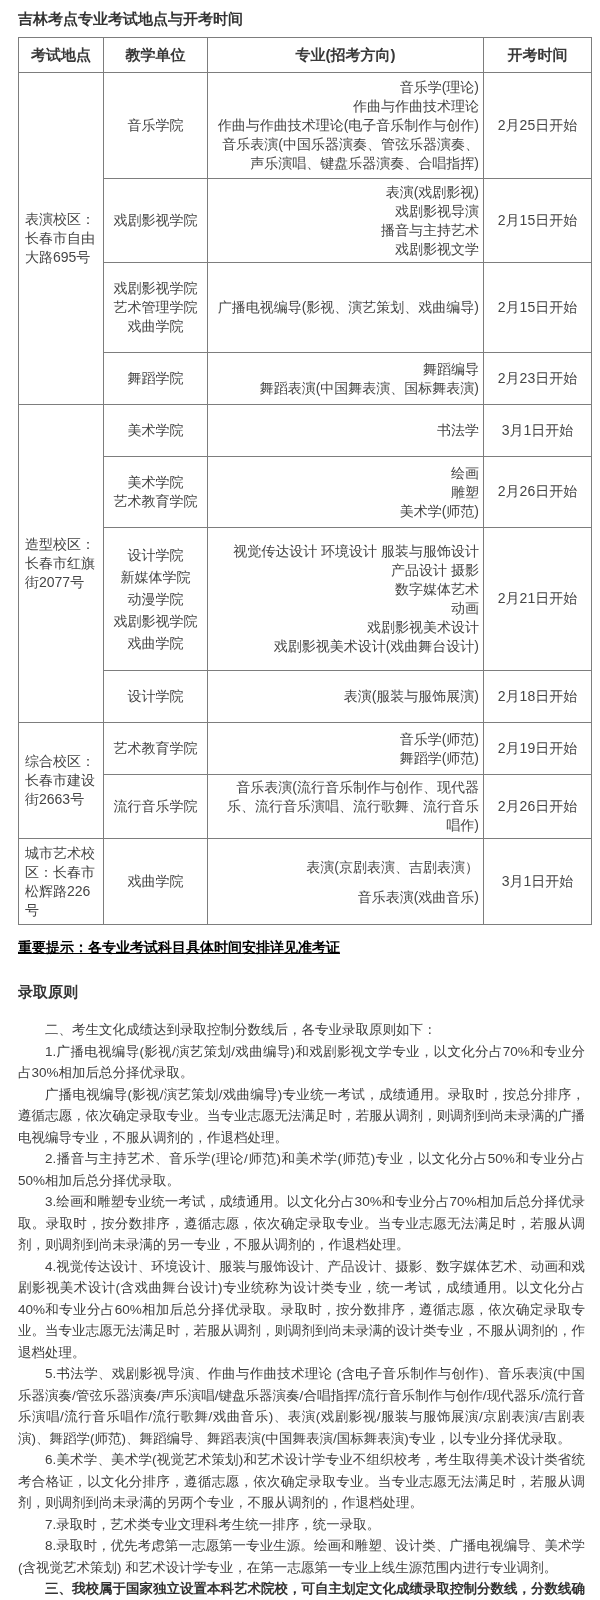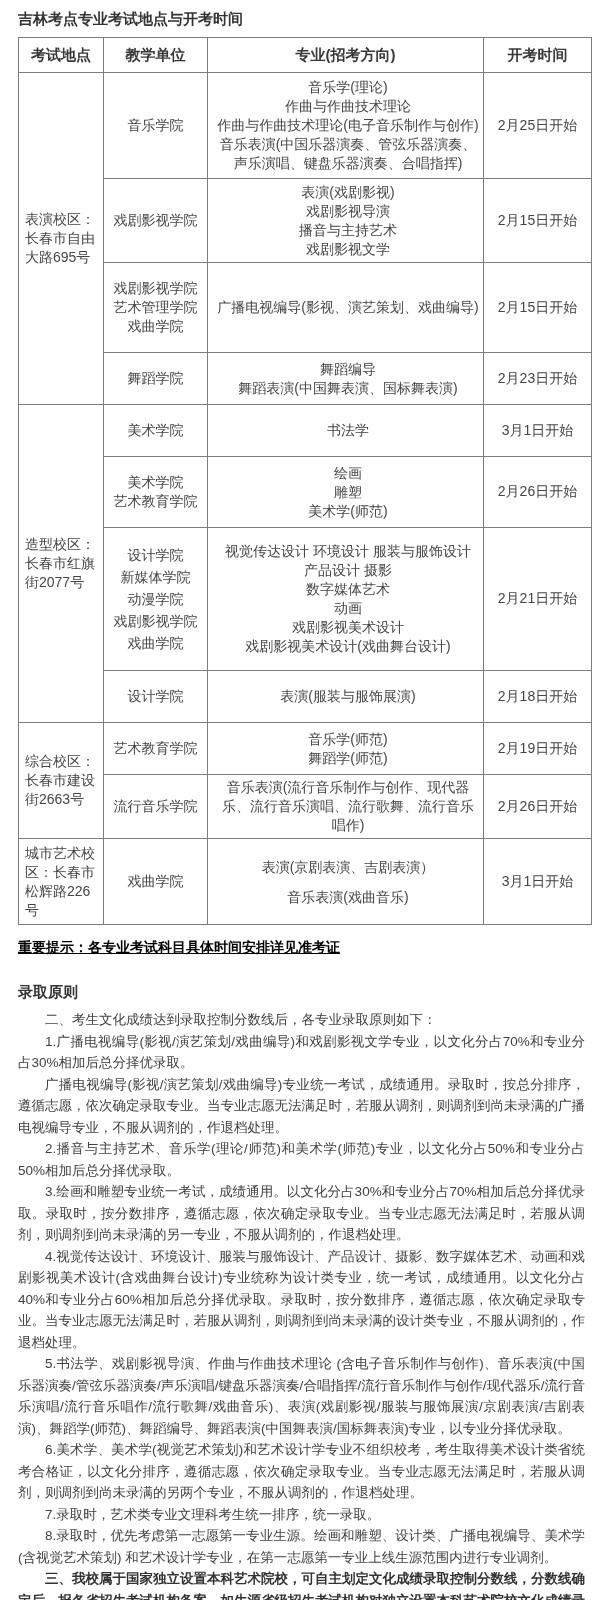--- a/index.html
+++ b/index.html
@@ -27,32 +27,32 @@
     font-size:15px; font-weight:bold; color:#383838;
     height:30px; text-align:center; padding:2px;
   }
   .cell-loc {
     text-align:left; padding:3px 3px 3px 6px; line-height:19px;margin-left:48px;
   }
   .cell-unit {
     text-align:center; white-space:pre-line; line-height:19px; padding:16px 2px;
   }
   .cell-majors {
-    text-align:center; white-space:pre-line; line-height:19px; padding:3px 4px 3px 9px;
+    text-align:right; white-space:pre-line; line-height:19px; padding:3px 4px 3px 9px;
   }
   .cell-majors.spread { line-height:30px; }
   .cell-time { text-align:center; padding:12px 2px; }
 
   .notice {
     font-size:14px; font-weight:bold; color:#000000;
     margin:13px 0 0 0; line-height:18px;text-decoration:underline;
   }
   .section-heading {
     font-size:15px; font-weight:bold; color:#333333;
-    margin:27px 0 8px 0; line-height:18px;
+    margin:27px 0 18px 0; line-height:18px;
   }
   .para {
     font-size:13.5px; line-height:21.5px; margin:0;
     text-indent:2em; text-align:justify; color:#404040;
   }
   .para.bold { font-weight:bold; color:#333333; }
 </style>
 </head>
 <body>
 

